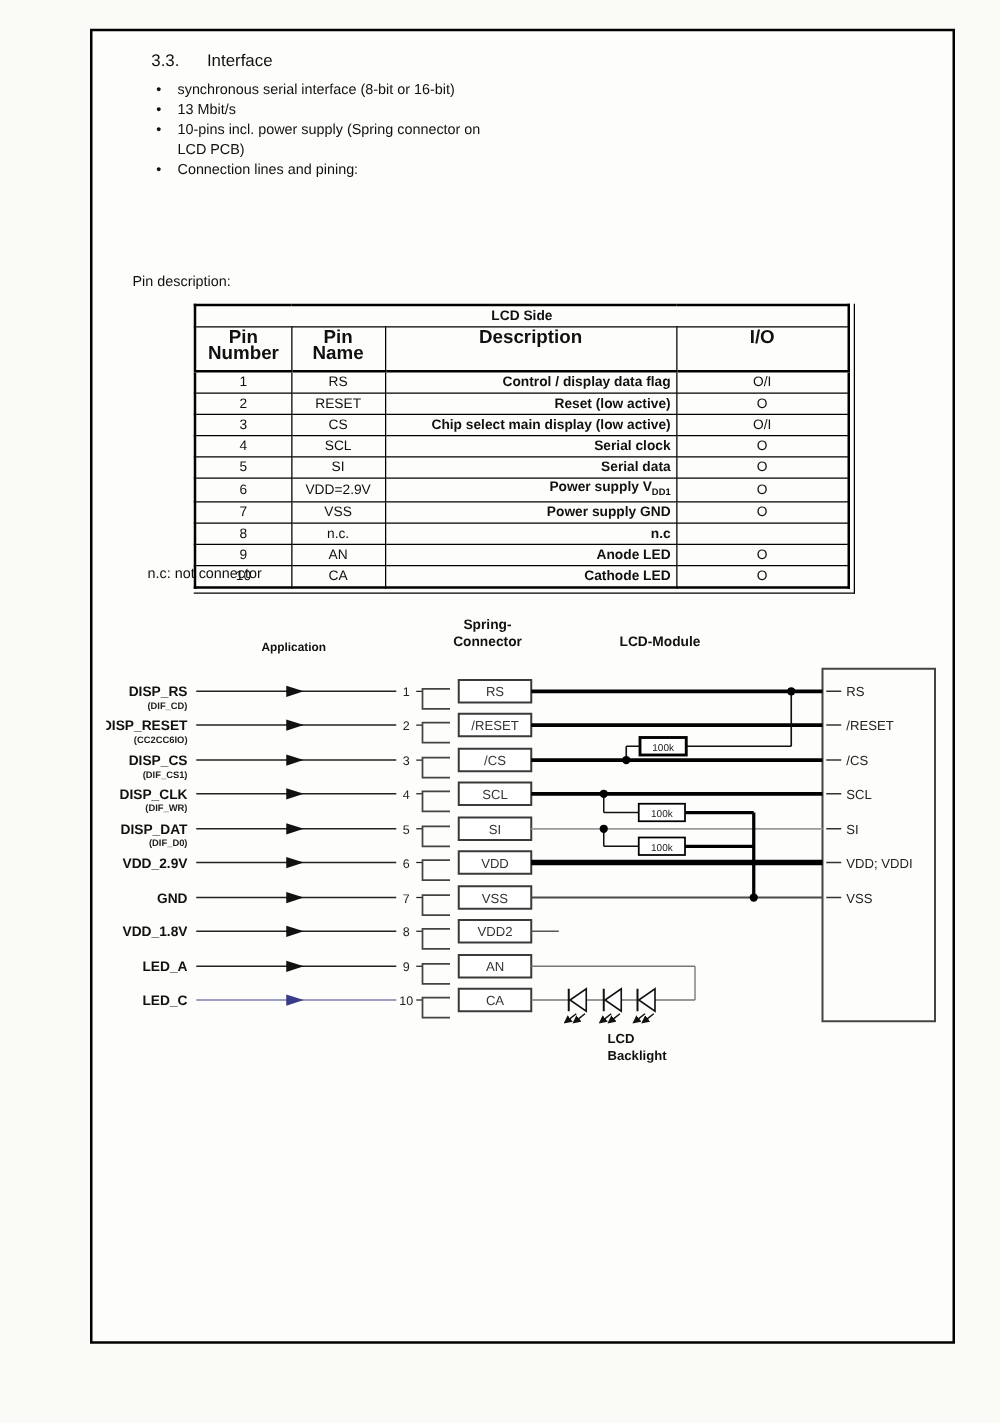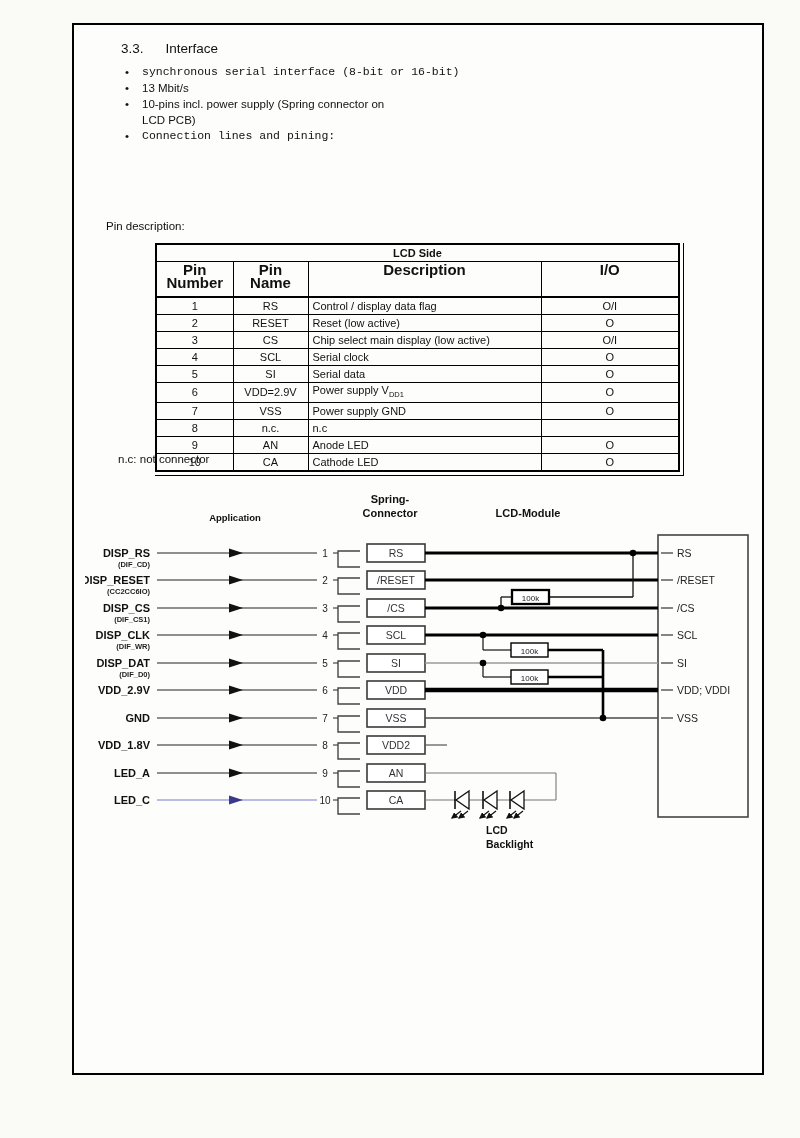--- a/index.html
+++ b/index.html
@@ -6,33 +6,33 @@
   .page{position:relative;width:800px;height:1138px;background:#fafaf7;
         font-family:"Liberation Sans",sans-serif;color:#111;overflow:hidden;}
   .frame{position:absolute;left:72px;top:23px;width:688px;height:1048px;
          border:2px solid #000;background:#fdfdfb;}
   .abs{position:absolute;}
   .heading{left:97px;top:41px;font-size:13.5px;font-weight:normal;margin-left:24px;}
   .heading .h-title{margin-left:22px;}
   .bullets{left:125px;top:64px;width:600px;font-size:11.5px;}
   .b-row{display:flex;line-height:16px;}
   .b-dot{width:17px;}
-  .b-label{width:253px;font-family:Liberation Mono, monospace;}
+  .b-label{width:253px;}
   .b-val{white-space:pre-line;width:300px;}
   .pin-desc-label{left:106px;top:220px;font-size:11.5px;}
   .table-wrap{left:155px;top:243px;border-right:1px solid #000;border-bottom:1px solid #000;
               padding:0 3px 3px 0;display:inline-block;}
   table.pins{border-collapse:collapse;border:2px solid #000;table-layout:fixed;background:#fdfdfb;padding-left:37px;}
   table.pins td,table.pins th{border:1px solid #000;font-size:11px;line-height:13px;
               padding:1px 4px;overflow:hidden;}
   th.t-title{border-bottom:2px solid #000;font-size:12px;height:14px;}
   tr.hdr th{border-bottom:2px solid #000;vertical-align:top;font-size:15px;height:32px;}
   col.c1{width:77px;}col.c2{width:75px;}col.c3{width:233px;}col.c4{width:138px;}
   .c-center{text-align:center;}
-  .c-left{text-align:left;}
+  .c-left{text-align:right;font-weight:bold;}
   td{height:14px;}
   sub{font-size:7.5px;}
   .footnote{left:118px;top:453px;font-size:11.5px;}
   .diagram{left:85px;top:485px;}
   svg text{font-family:"Liberation Sans",sans-serif;}
 </style>
 </head>
 <body>
 
 <div class="page">

